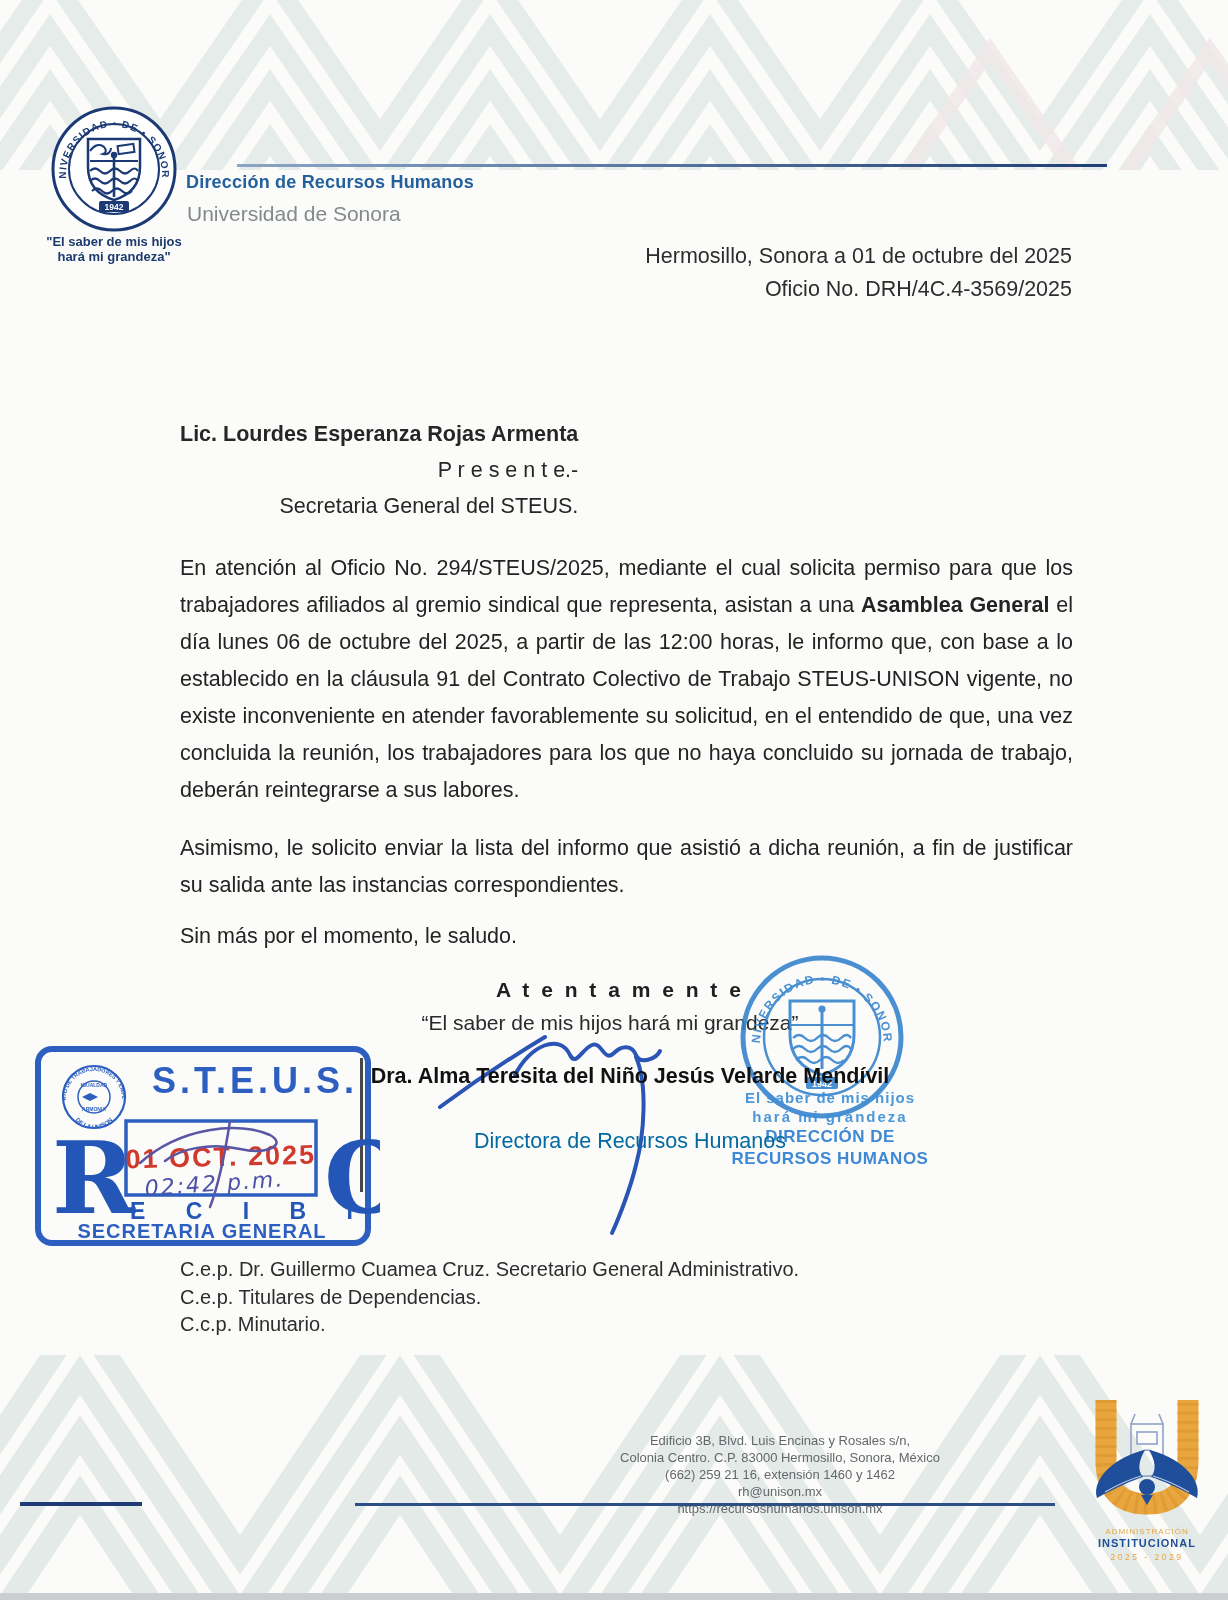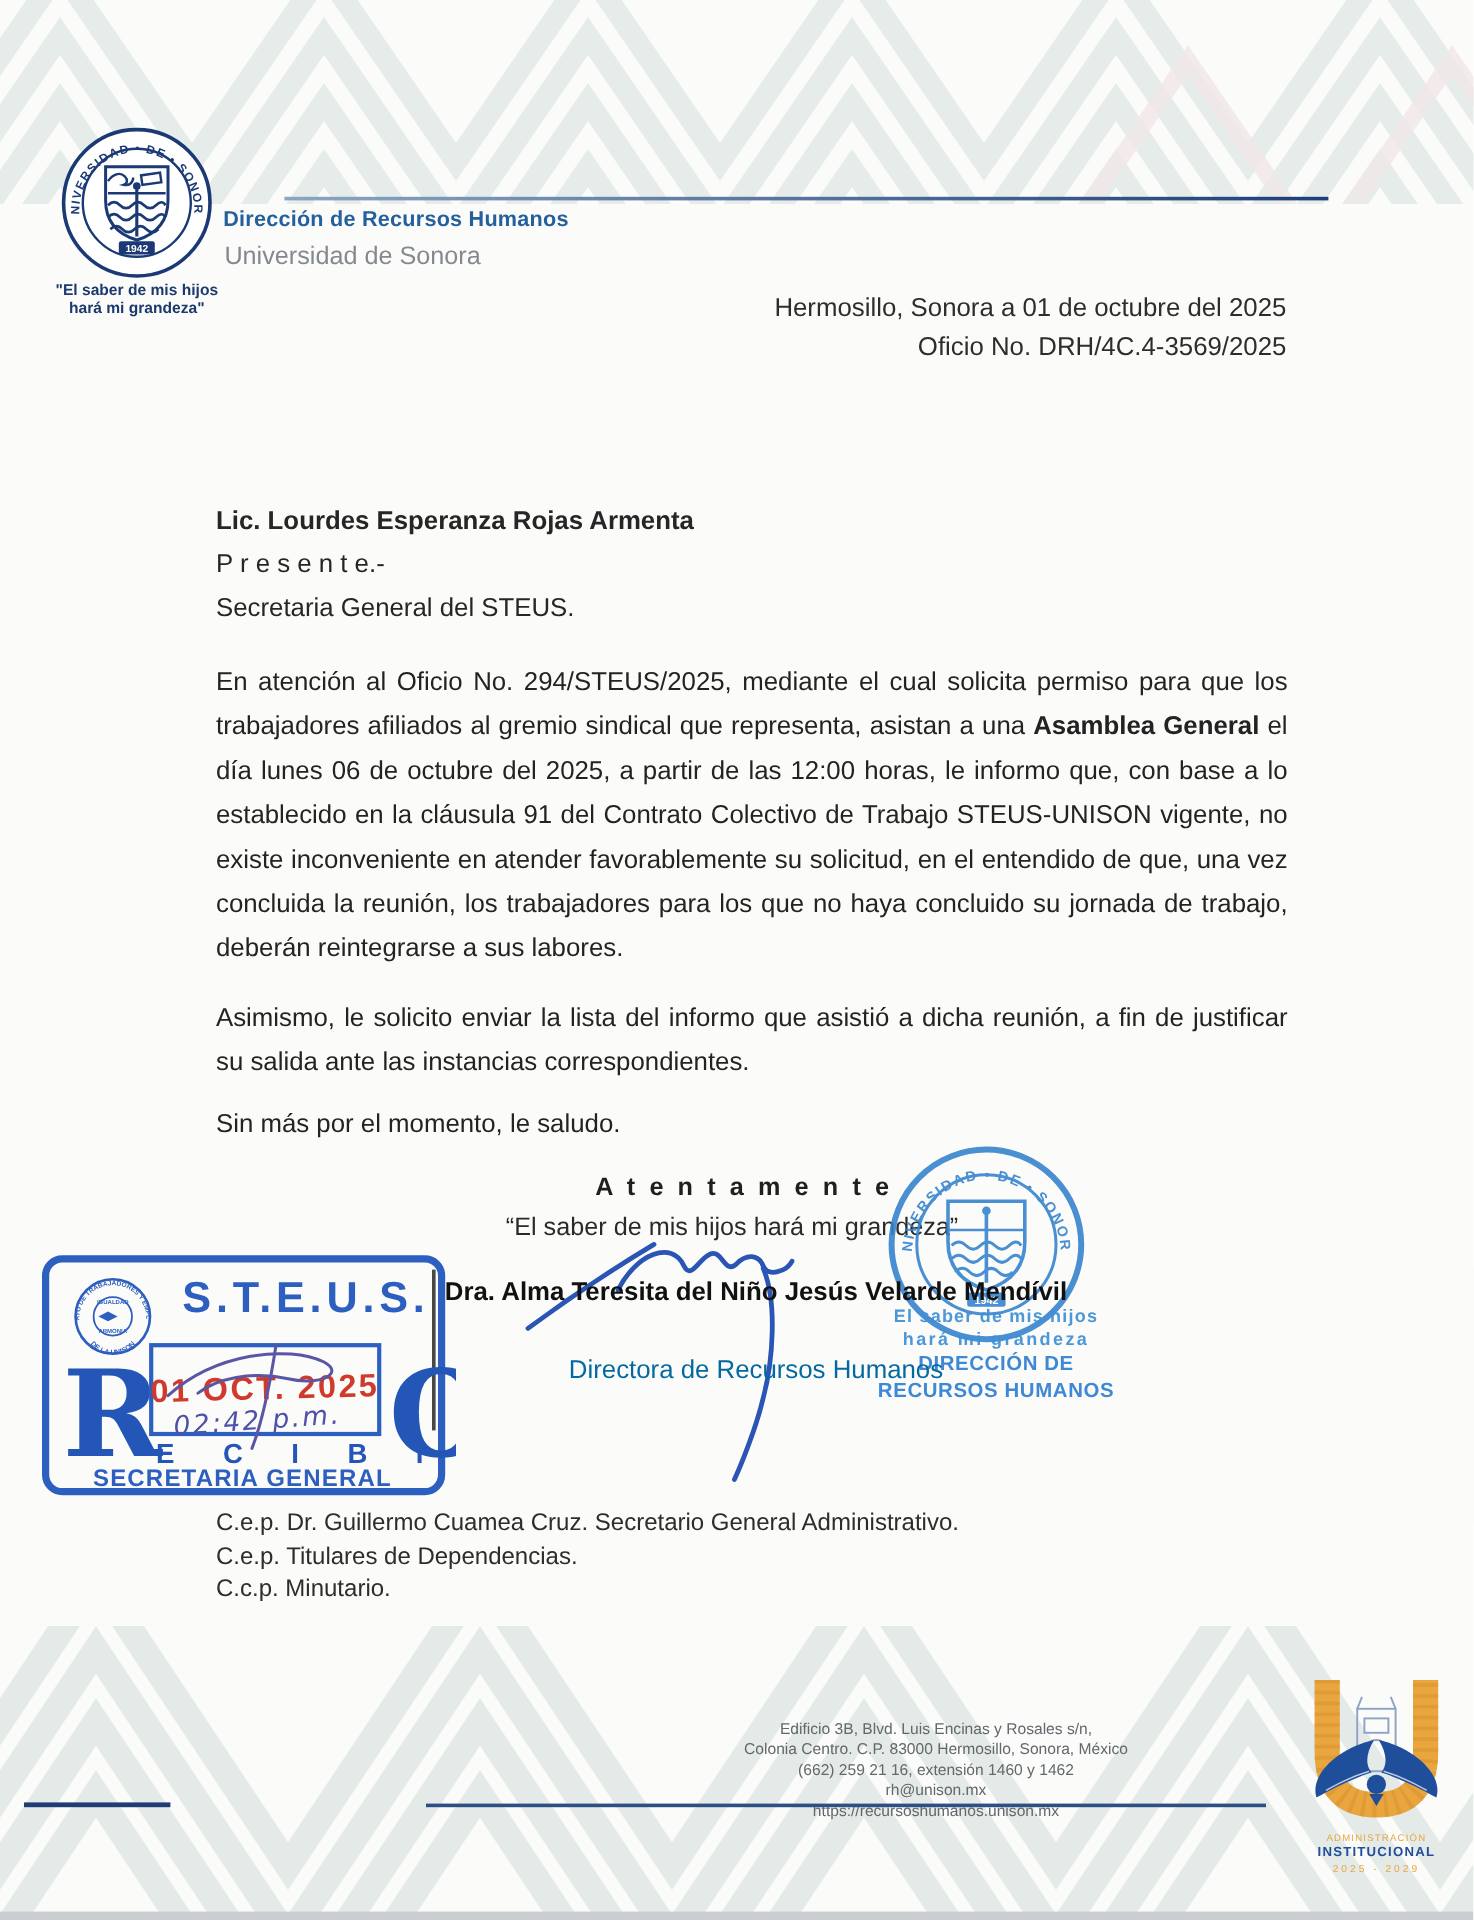--- a/index.html
+++ b/index.html
@@ -11,21 +11,21 @@
   .abs{position:absolute;}
   
   .hdr-title{font-size:18px;font-weight:bold;color:#23609c;letter-spacing:.2px;}
   .hdr-sub{font-size:21px;color:#83898d;}
   .hdr-rule{height:3px;background:linear-gradient(to right,#8ba6c4,#1d3f77);}
   .motto{width:168px;text-align:center;font-size:13px;font-weight:bold;color:#1c3a6d;line-height:15px;}
   
   .meta{width:500px;text-align:right;font-size:21.5px;line-height:33px;color:#2d2d2d;}
   .bold{font-weight:bold;}
   
-  .recipient{font-size:21.5px;line-height:36px;}
+  .recipient{font-size:21.5px;line-height:36px;text-align:right;}
   .body-par{width:893px;font-size:21.5px;line-height:37px;text-align:justify;color:#232323;}
   .center{text-align:center;}
   .atent{font-size:21px;font-weight:bold;letter-spacing:3px;color:#1f1f1f;}
   .quote{font-size:21px;color:#2a2a2a;}
   .signer-name{font-size:21.5px;font-weight:bold;color:#111;}
   .signer-title{font-size:21.5px;color:#0369a1;}
   .cc{font-size:20px;line-height:27.5px;color:#2d2d2d;}
   
   .drh-stamp{width:200px;text-align:center;color:#2f7fd2;opacity:.92;}
   .drh-stamp .s1{font-size:15px;font-weight:bold;letter-spacing:1px;line-height:19px;color:#3f8fd6;}

